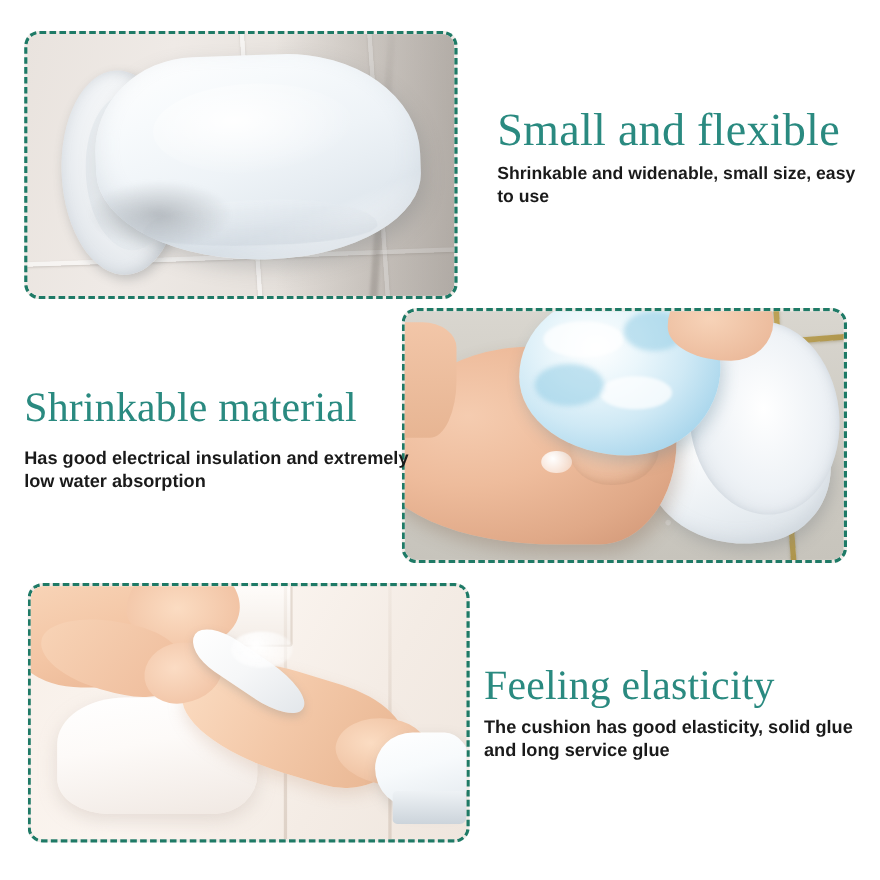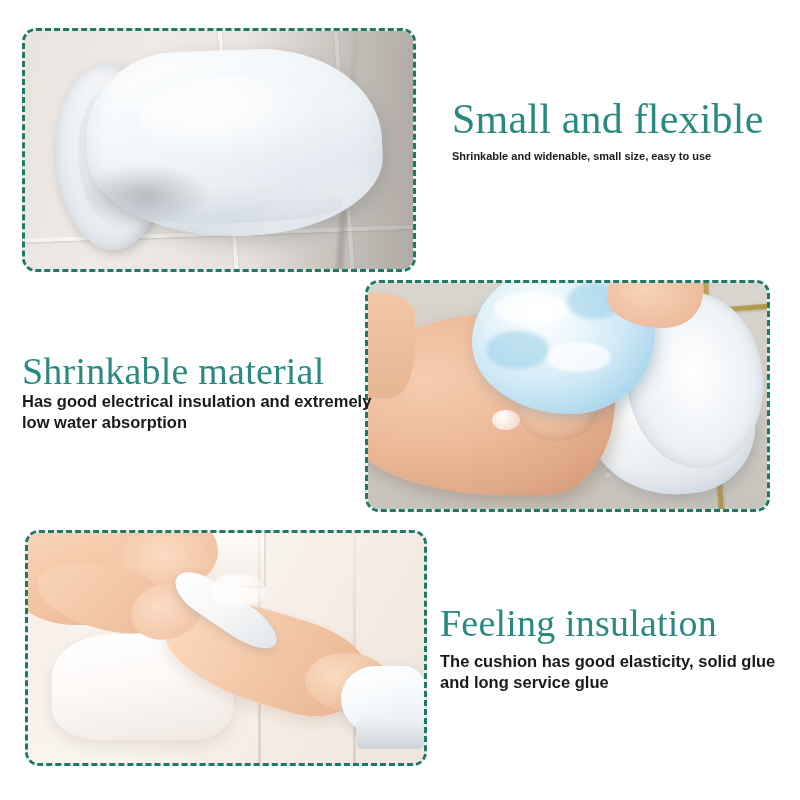--- a/index.html
+++ b/index.html
@@ -292,25 +292,25 @@
   .rest3-base {
     position:absolute; right:0%; bottom:6%;
     width:17%; height:13%;
     background:linear-gradient(180deg,#eef2f5,#ccd4db);
     border-radius:4px 6px 6px 4px;
   }
 
   
   #text1 { left:452px; top:98px; width:340px; }
   #text1 .heading { font-size:42px; }
-  #text1 .sub { font-size:11px; margin-top:8px; }
+  #text1 .sub { font-size:16px; margin-top:8px; }
 
   #text2 { left:22px; top:352px; width:360px; }
   #text2 .heading { font-size:38px; }
-  #text2 .sub { font-size:16.5px; margin-top:0; }
+  #text2 .sub { font-size:16.5px; margin-top:16px; }
 
   #text3 { left:440px; top:604px; width:348px; }
   #text3 .heading { font-size:38px; }
   #text3 .sub { font-size:16.5px; margin-top:8px; }
 </style>
 </head>
 <body>
 
 <div id="page">
 
@@ -382,17 +382,17 @@
       <div class="hand3"></div>
       <div class="razor3"></div>
       <div class="foam3"></div>
       <div class="foot3"></div>
       <div class="rest3"></div>
       <div class="rest3-base"></div>
     </div>
   </div>
 
   <div class="tblock" id="text3">
-    <div class="heading">Feeling insulation</div>
+    <div class="heading">Feeling elasticity</div>
     <div class="sub">The cushion has good elasticity, solid glue and long service glue</div>
   </div>
 
 </div>
 
 </body></html>

